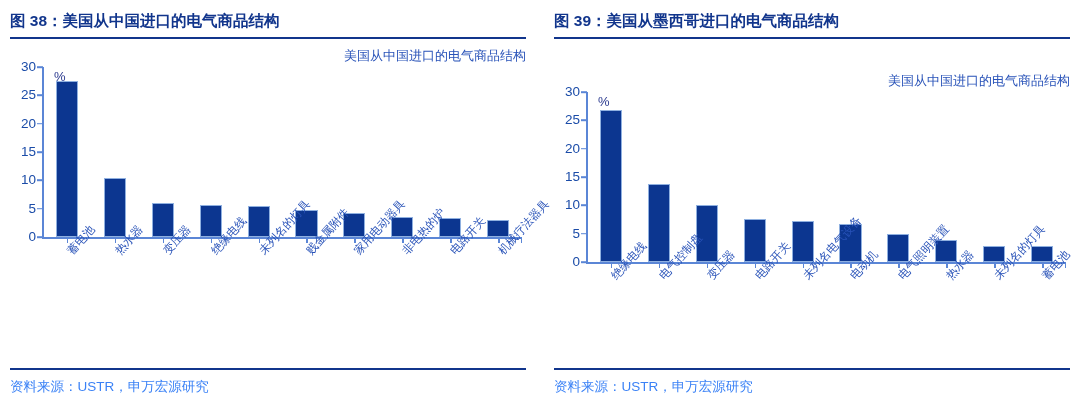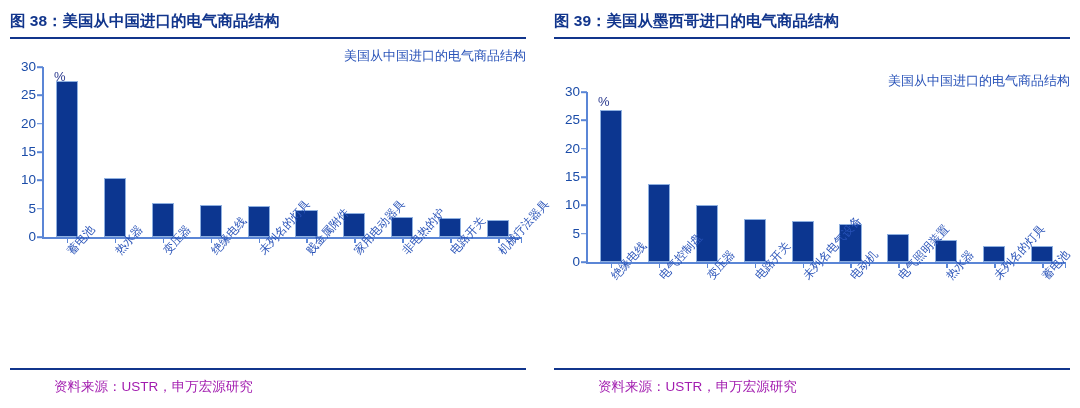--- a/index.html
+++ b/index.html
@@ -183,23 +183,22 @@
     flex: 0 0 auto;
     padding-bottom: 12px;
   }
   .footer-rule {
     border-top: 2.5px solid #11358c;
     width: 100%;
     margin-bottom: 8px;
   }
   .footer-text {
     font-size: 13.5px;
-    color: #a21caf;
+    color: #3b82f6;
     white-space: nowrap;
-    margin-left: 44px;
   }
 </style>
 </head>
 <body>
 
 <div class="figure-row">
 
   <div class="panel panel-left">
     <div class="fig-header">
       <div class="fig-title">图 38：美国从中国进口的电气商品结构</div>

